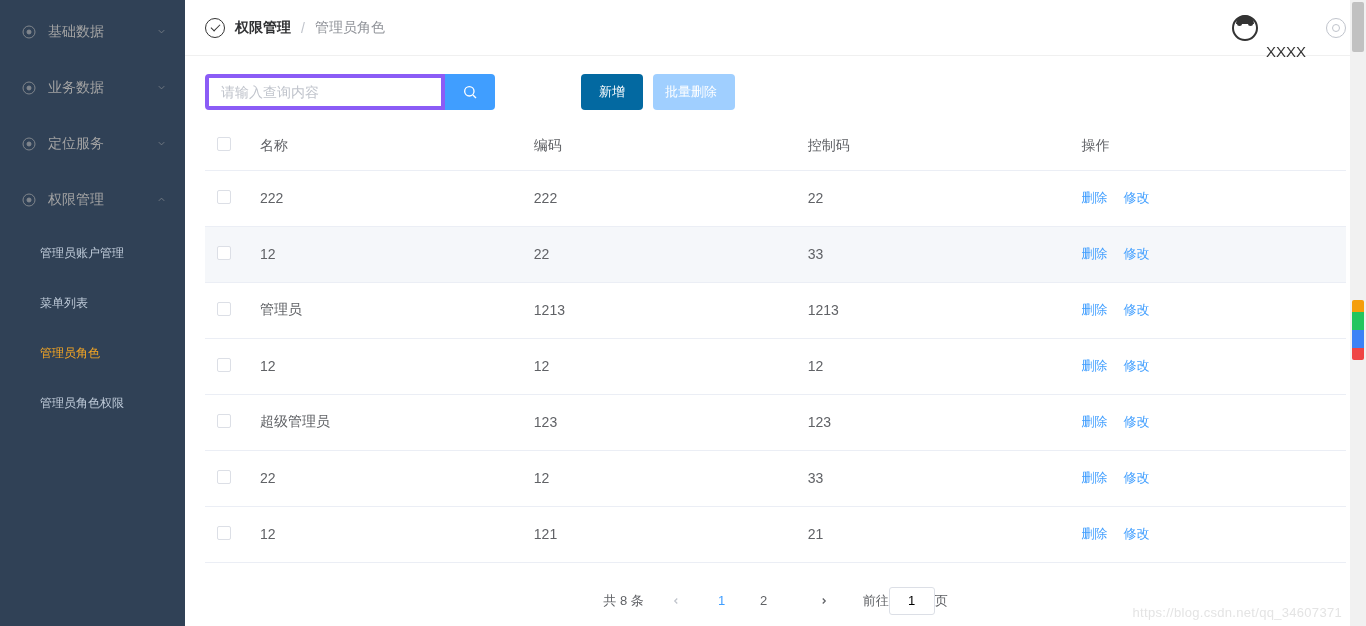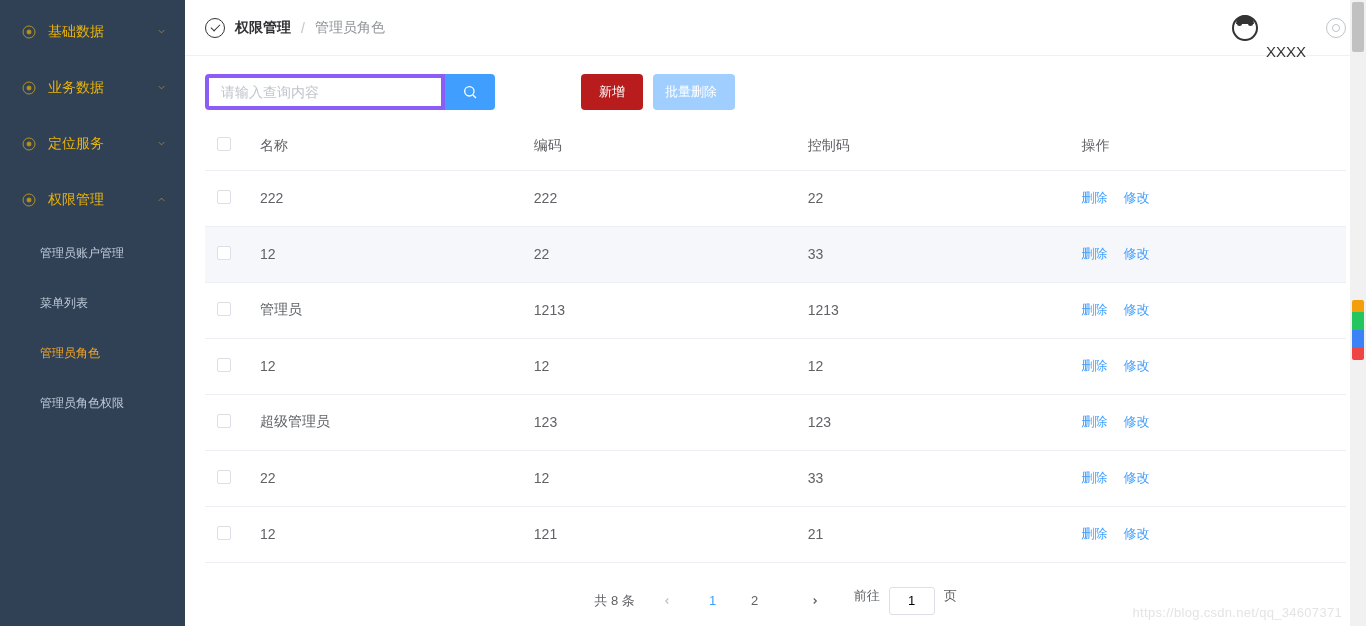--- a/index.html
+++ b/index.html
@@ -1,21 +1,21 @@
 <!DOCTYPE html>
 <html><head>
   <meta charset="utf-8">
   <style>
     * { margin: 0; padding: 0; box-sizing: border-box; }
     body { font-family: "Helvetica Neue", Helvetica, "PingFang SC", "Hiragino Sans GB", "Microsoft YaHei", Arial, sans-serif; font-size: 14px; color: #606266; background: #fff; overflow: hidden; }
     .app { display: flex; width: 1366px; height: 626px; }
     
     
     .sidebar { width: 185px; background: #304156; color: #bfcbd9; flex-shrink: 0; padding-top: 4px; }
-    .menu-item { display: flex; align-items: center; height: 56px; padding: 0 20px; cursor: pointer; color: #eab308; position: relative; }
+    .menu-item { display: flex; align-items: center; height: 56px; padding: 0 20px; cursor: pointer; color: #a3a3a3; position: relative; }
     .menu-item .menu-icon { width: 18px; height: 18px; margin-right: 10px; display: inline-flex; align-items: center; justify-content: center; opacity: 0.7; }
     .menu-item .arrow { position: absolute; right: 18px; opacity: 0.6; }
     .submenu-item { height: 50px; display: flex; align-items: center; padding-left: 40px; color: #bfcbd9; cursor: pointer; font-size: 12px; }
     .submenu-item.active { color: #f5a623; }
     
     
     .main { flex: 1; display: flex; flex-direction: column; background: #fff; }
     
     
     .header { height: 56px; display: flex; align-items: center; padding: 0 20px; border-bottom: 1px solid #f0f0f0; }
@@ -35,21 +35,21 @@
     .gear-icon::after { content: ''; width: 6px; height: 6px; border: 1.5px solid #c0c4cc; border-radius: 50%; }
     
     
     .toolbar { padding: 18px 20px 12px; display: flex; align-items: center; gap: 86px; }
     .search-group { display: flex; }
     .search-input { width: 240px; height: 36px; border: 4px solid #8b5cf6; border-radius: 4px 0 0 4px; padding: 0 12px; font-size: 14px; outline: none; }
     .search-input::placeholder { color: #c0c4cc; }
     .search-btn { width: 50px; height: 36px; background: #409eff; border: none; border-radius: 0 4px 4px 0; display: flex; align-items: center; justify-content: center; cursor: pointer; }
     .btn-group { display: flex; gap: 10px; }
     .btn { height: 36px; padding: 0 18px; border: none; border-radius: 4px; font-size: 13px; cursor: pointer; color: #fff; }
-    .btn-primary { background: #b91c1c; }
+    .btn-primary { background: #0369a1; }
     .btn-disabled { background: #a0cfff; cursor: not-allowed; padding-left: 12px; }
     
     
     .table-wrap { padding: 0 20px; }
     .table { width: 100%; border-collapse: collapse; }
     .table th { text-align: left; height: 48px; color: #606266; font-weight: 500; border-bottom: 1px solid #ebeef5; font-size: 14px; }
     .table td { height: 56px; border-bottom: 1px solid #ebeef5; color: #606266; font-size: 14px; }
     .table tbody tr.hover { background: #f5f7fa; }
     .col-check { width: 55px; padding-left: 12px; }
     .col-name { width: 24%; }
@@ -58,21 +58,21 @@
     .col-ops { }
     .checkbox { width: 14px; height: 14px; border: 1px solid #dcdfe6; border-radius: 2px; display: inline-block; cursor: pointer; background: #fff; }
     .op-link { color: #409eff; font-size: 13px; cursor: pointer; margin-right: 12px; }
     
     
     .pagination { display: flex; align-items: center; justify-content: center; gap: 18px; padding: 24px 0; font-size: 13px; color: #606266; }
     .page-btn { width: 28px; height: 28px; display: inline-flex; align-items: center; justify-content: center; cursor: pointer; color: #606266; background: transparent; border: none; }
     .page-btn.disabled { color: #c0c4cc; cursor: not-allowed; }
     .page-num { min-width: 28px; height: 28px; display: inline-flex; align-items: center; justify-content: center; cursor: pointer; font-weight: 500; }
     .page-num.active { color: #409eff; }
-    .page-jump { display: flex; gap: 9px; margin-left: 7px; }
+    .page-jump { display: flex; align-items: center; gap: 0; margin-left: 7px; }
     .page-input { width: 46px; height: 28px; border: 1px solid #dcdfe6; border-radius: 3px; text-align: center; font-size: 13px; outline: none; }
     .watermark { position: absolute; right: 24px; bottom: 6px; font-size: 13px; color: #e4e4e4; letter-spacing: .3px; }
     
     
     .scroll-track { position: absolute; right: 0; top: 0; bottom: 0; width: 16px; background: #f1f1f1; }
     .scroll-thumb { position: absolute; right: 2px; top: 2px; width: 12px; height: 50px; background: #c1c1c1; border-radius: 2px; }
     .scroll-marks { position: absolute; right: 2px; top: 300px; width: 12px; height: 60px; background: linear-gradient(#f59e0b 0 20%, #22c55e 20% 50%, #3b82f6 50% 80%, #ef4444 80% 100%); border-radius: 2px; }
   </style>
 </head>
 <body>

